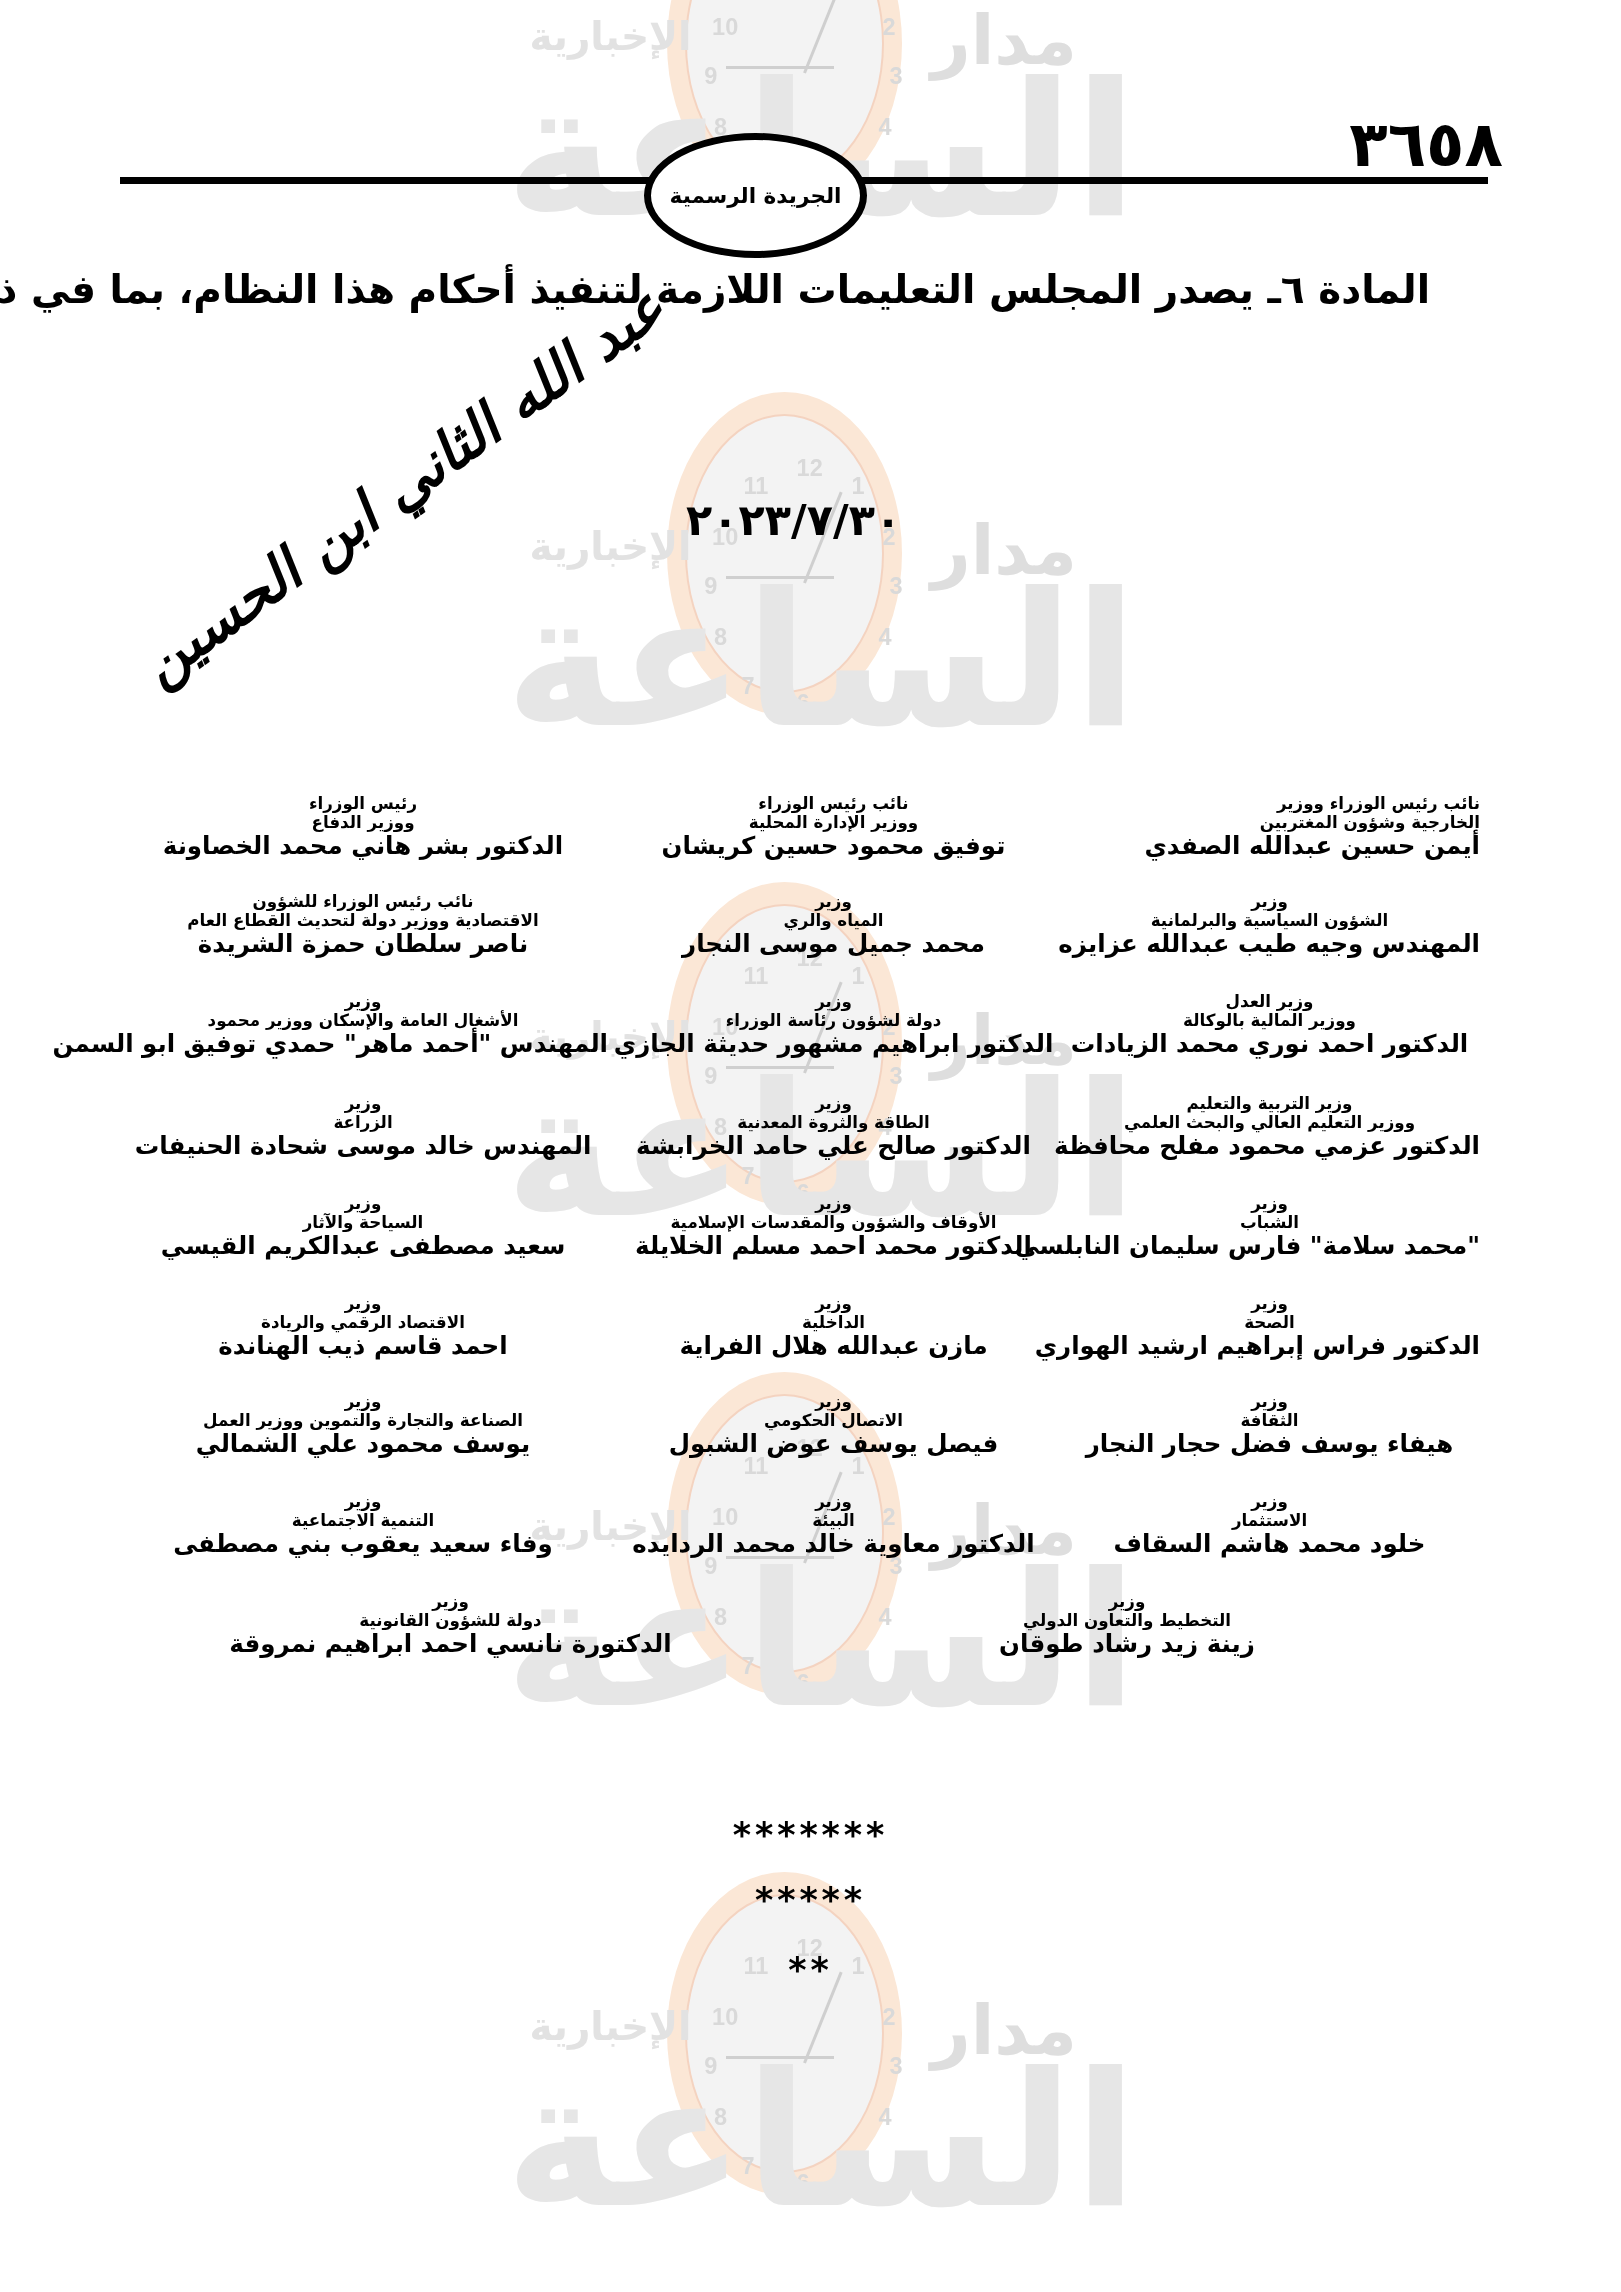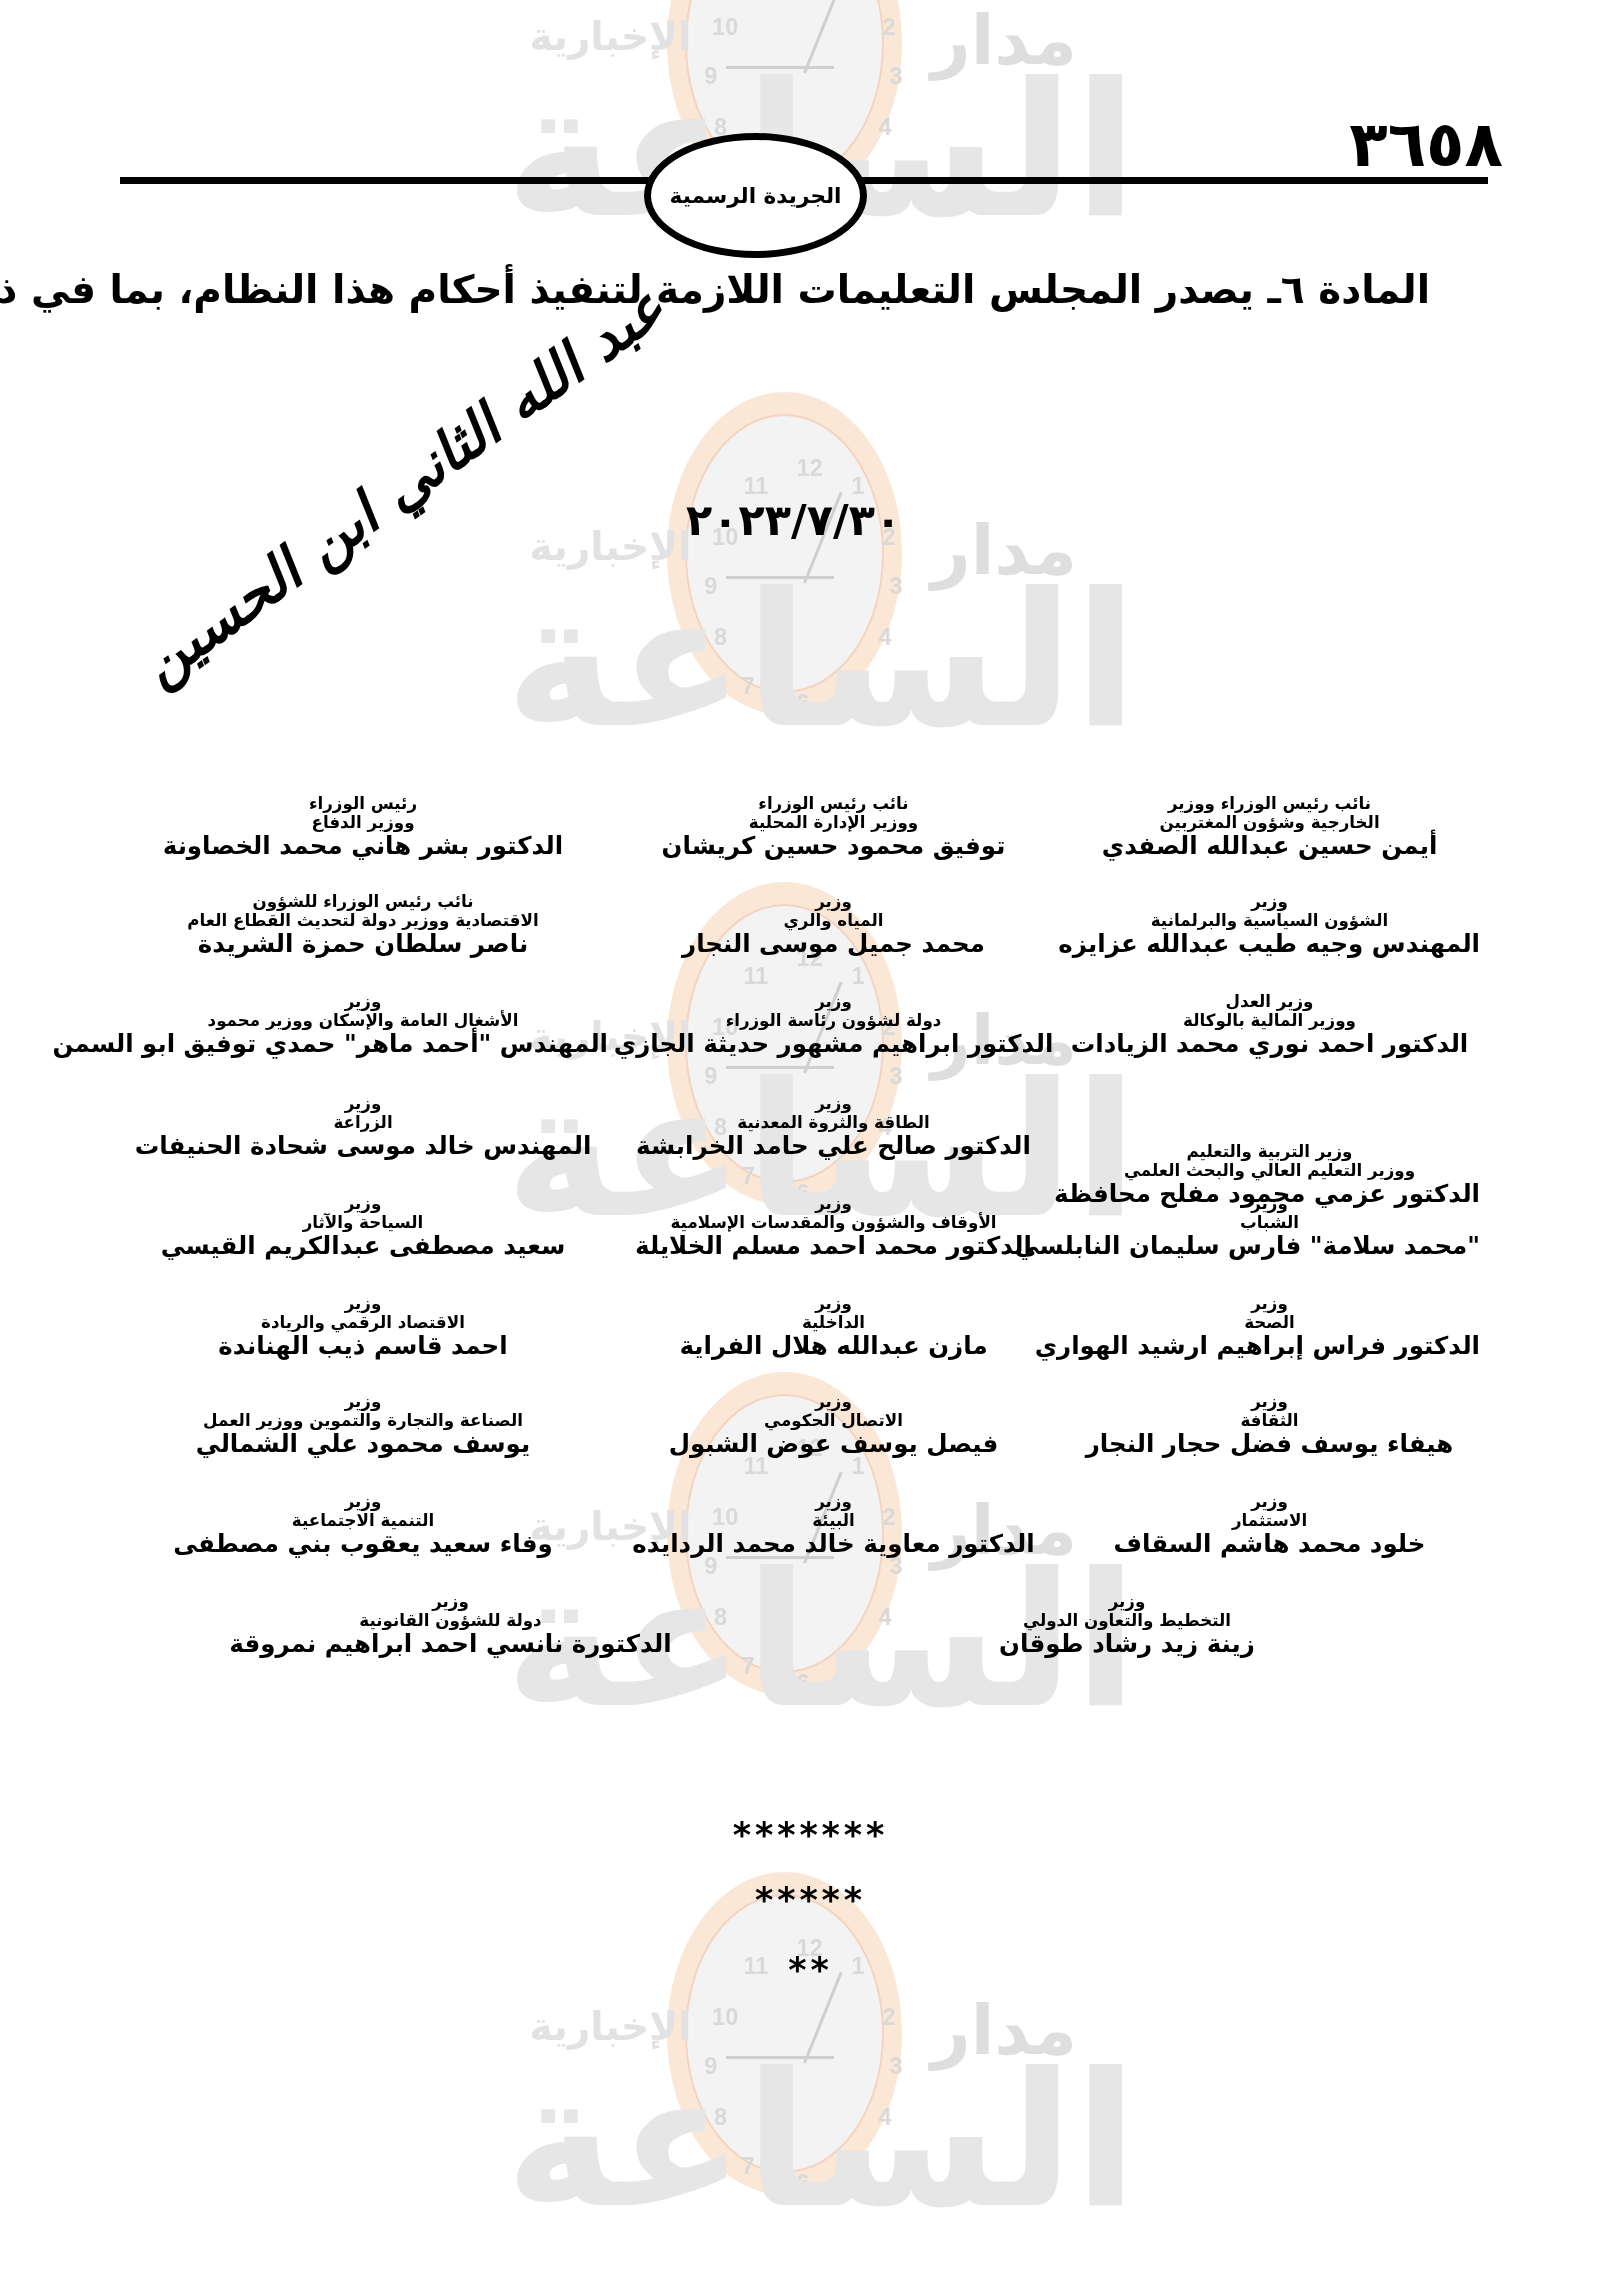--- a/index.html
+++ b/index.html
@@ -180,21 +180,21 @@
 
 <div class="article">
   <span class="line">المادة ٦ـ يصدر المجلس التعليمات اللازمة لتنفيذ أحكام هذا النظام، بما في ذلك</span>
 </div>
 
 <div class="date">٢٠٢٣/٧/٣٠</div>
 
 <div class="signature">عبد الله الثاني ابن الحسين</div>
 
 <div id="ministers">
-    <div class="minister" style="left: 1059px; width: 421px; top: 794px;">
+    <div class="minister" style="left: 1059px; width: 421px; top: 794px; text-align: right;">
       <span class="t">نائب رئيس الوزراء ووزير</span>
       <span class="t">الخارجية وشؤون المغتربين</span>
       <span class="n">أيمن حسين عبدالله الصفدي</span>
     </div>
     <div class="minister" style="left: 608px; width: 451px; top: 794px;">
       <span class="t">نائب رئيس الوزراء</span>
       <span class="t">ووزير الإدارة المحلية</span>
       <span class="n">توفيق محمود حسين كريشان</span>
     </div>
     <div class="minister" style="left: 118px; width: 490px; top: 794px;">
@@ -225,21 +225,21 @@
     <div class="minister" style="left: 608px; width: 451px; top: 992px;">
       <span class="t">وزير</span>
       <span class="t">دولة لشؤون رئاسة الوزراء</span>
       <span class="n">الدكتور ابراهيم مشهور حديثة الجازي</span>
     </div>
     <div class="minister" style="left: 118px; width: 490px; top: 992px;">
       <span class="t">وزير</span>
       <span class="t">الأشغال العامة والإسكان ووزير محمود</span>
       <span class="n">المهندس "أحمد ماهر" حمدي توفيق ابو السمن</span>
     </div>
-    <div class="minister" style="left: 1059px; width: 421px; top: 1142px;">
+    <div class="minister" style="left: 1059px; width: 421px; top: 1094px;">
       <span class="t">وزير التربية والتعليم</span>
       <span class="t">ووزير التعليم العالي والبحث العلمي</span>
       <span class="n">الدكتور عزمي محمود مفلح محافظة</span>
     </div>
     <div class="minister" style="left: 608px; width: 451px; top: 1094px;">
       <span class="t">وزير</span>
       <span class="t">الطاقة والثروة المعدنية</span>
       <span class="n">الدكتور صالح علي حامد الخرابشة</span>
     </div>
     <div class="minister" style="left: 118px; width: 490px; top: 1094px;">

